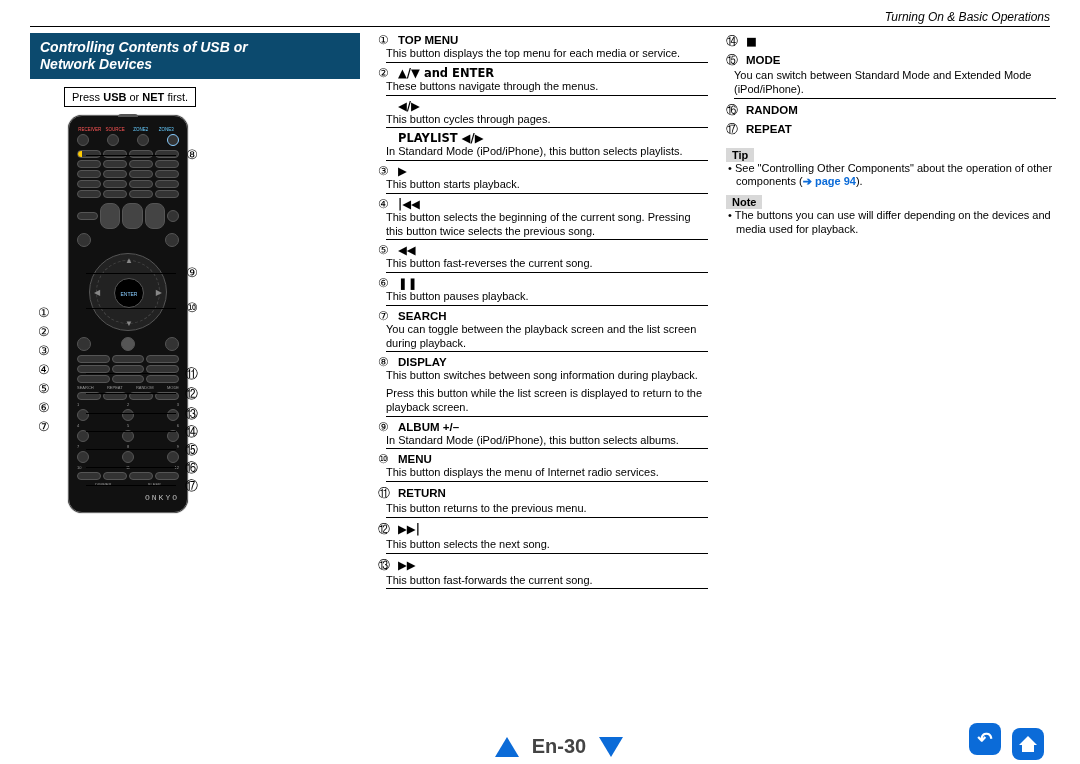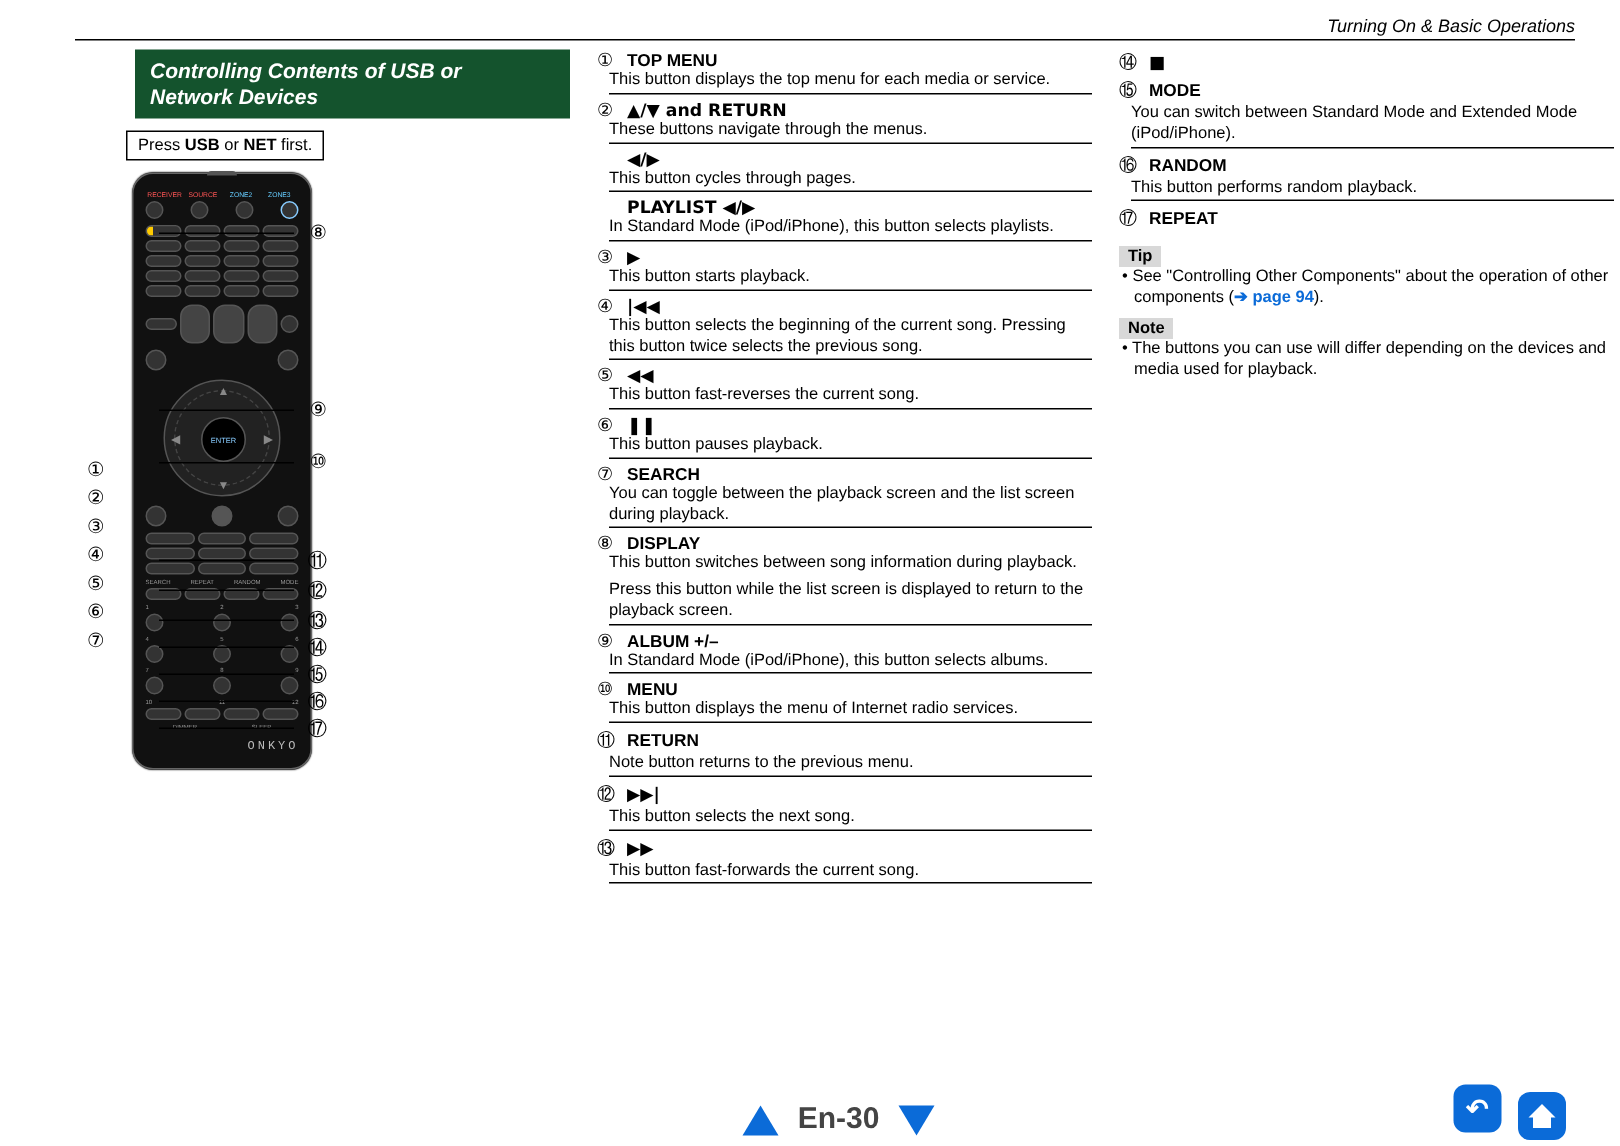--- a/index.html
+++ b/index.html
@@ -6,21 +6,21 @@
   body {
     font-family: Arial, Helvetica, sans-serif;
     font-size: 11px;
     background: #fff;
     width: 1080px;
     height: 764px;
     position: relative;
     overflow: hidden;
   }
   .page {
-    padding: 10px 30px 0 50px;
+    padding: 10px 30px 0 30px;
     position: relative;
   }
   .top-rule {
     border-top: 1px solid #000;
     margin-bottom: 4px;
   }
   .section-header-right {
     text-align: right;
     font-style: italic;
     font-size: 12px;
@@ -32,28 +32,27 @@
     gap: 18px;
     margin-top: 6px;
     align-items: start;
   }
   .col { }
   .col1 { }
   .col2, .col3 { }
 
   
   .title-bar {
-    background: #14532d;
+    background: #0c4a6e;
     color: #fff;
     font-style: italic;
     font-weight: bold;
     font-size: 14px;
     padding: 6px 10px;
     line-height: 1.2;
-    margin-left: 40px;
   }
   .press-note-box {
     border: 1px solid #000;
     padding: 3px 7px;
     font-size: 11px;
     display: inline-block;
     margin: 8px 0 8px 34px;
   }
   .left-inner {
     display: flex;
@@ -419,21 +418,21 @@
           <div class="item-head">
             <span class="cnum">①</span>
             <span>TOP MENU</span>
           </div>
           <div class="item-desc">This button displays the top menu for each media or service.</div>
         </div>
 
       <div class="item">
           <div class="item-head">
             <span class="cnum">②</span>
-            <span class="sym">▲/▼ and RETURN</span>
+            <span class="sym">▲/▼ and ENTER</span>
           </div>
         <div class="item-desc">These buttons navigate through the menus.</div>
         <div class="item-head" style="margin-left:20px">
             <span class="sym">◀/▶</span>
           </div>
         <div class="item-desc">This button cycles through pages.</div>
         <div class="item-head" style="margin-left:20px">
             <span class="sym">PLAYLIST ◀/▶</span>
           </div>
         <div class="item-desc">In Standard Mode (iPod/iPhone), this button selects playlists.</div>
@@ -494,21 +493,21 @@
             <span class="cnum">⑩</span>
             <span>MENU</span>
           </div>
           <div class="item-desc">This button displays the menu of Internet radio services.</div>
         </div>
       <div class="item">
           <div class="item-head">
             <span class="cnum">⑪</span>
             <span>RETURN</span>
           </div>
-          <div class="item-desc">Note button returns to the previous menu.</div>
+          <div class="item-desc">This button returns to the previous menu.</div>
         </div>
       <div class="item">
           <div class="item-head">
             <span class="cnum">⑫</span>
             <span class="sym">▶▶|</span>
           </div>
           <div class="item-desc">This button selects the next song.</div>
         </div>
       <div class="item">
           <div class="item-head">
@@ -531,21 +530,20 @@
             <span class="cnum">⑮</span>
             <span>MODE</span>
           </div>
           <div class="item-desc">You can switch between Standard Mode and Extended Mode (iPod/iPhone).</div>
         </div>
       <div class="item">
           <div class="item-head">
             <span class="cnum">⑯</span>
             <span>RANDOM</span>
           </div>
-          <div class="item-desc">This button performs random playback.</div>
         </div>
       <div class="item">
           <div class="item-head">
             <span class="cnum">⑰</span>
             <span>REPEAT</span>
           </div>
         </div>
 
       <div class="tip-box">Tip</div>
       <div class="bullet">• <span>See "Controlling Other Components" about the operation of other components (</span><span class="link">➔ page 94</span><span>).</span></div>

